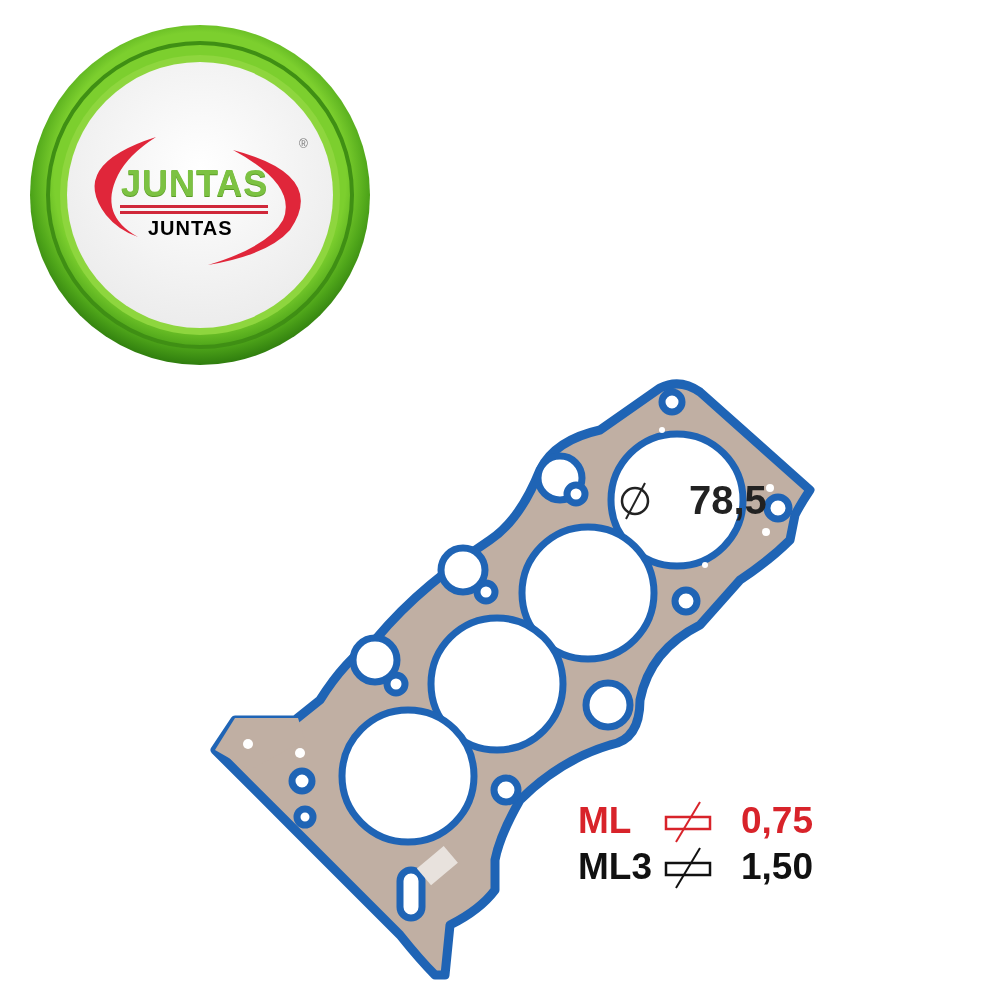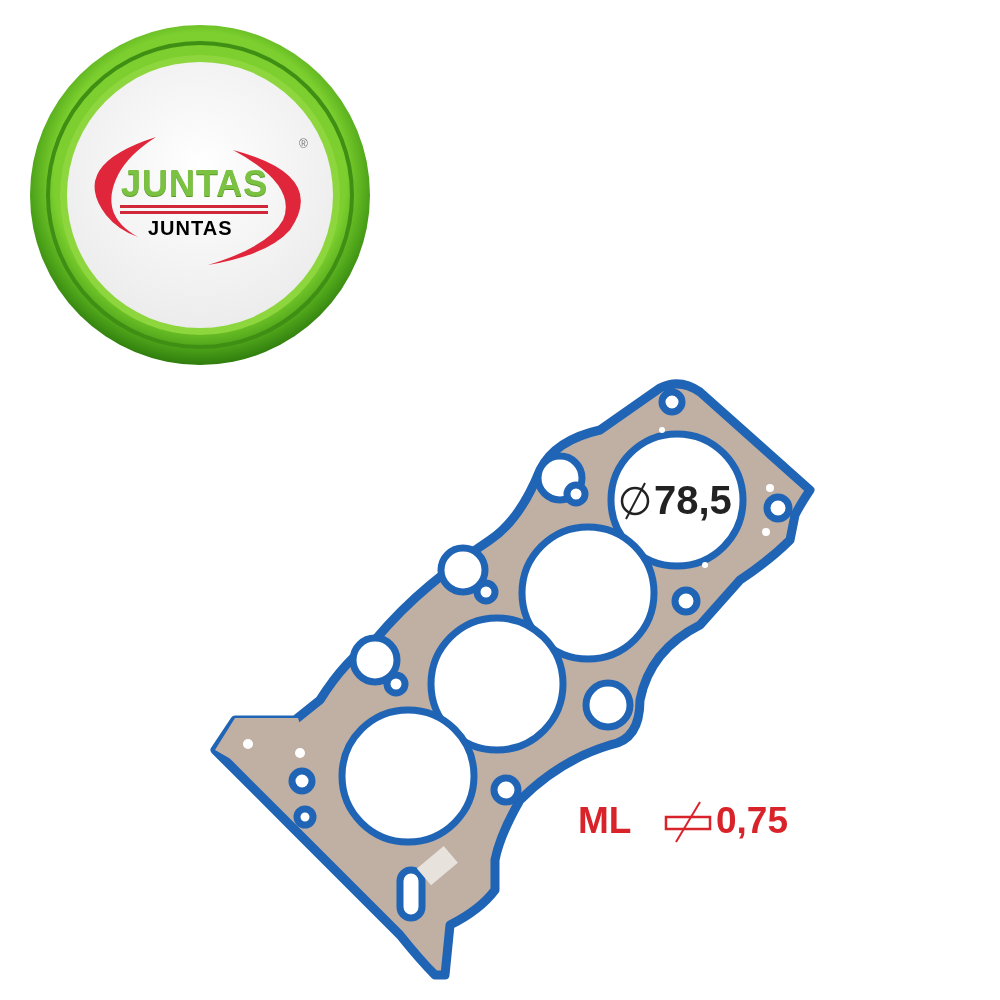--- a/index.html
+++ b/index.html
@@ -4,25 +4,25 @@
 <style>
   html, body { margin: 0; padding: 0; background: #ffffff; }
   body { width: 1000px; height: 1000px; position: relative; overflow: hidden;
          font-family: "Liberation Sans", sans-serif; }
   .logo { position: absolute; left: 28px; top: 25px; width: 345px; height: 345px; }
   .gasket { position: absolute; left: 0; top: 0; width: 1000px; height: 1000px; }
   .legend { position: absolute; left: 578px; top: 800px; width: 240px; }
   .legend-row { position: relative; height: 46px; display: flex; align-items: flex-start; }
   .code { font-weight: bold; font-size: 37px; width: 82px; letter-spacing: 0px; }
   .thick-icon { width: 52px; height: 44px; margin: 0 4px 0 0; }
-  .value { font-weight: bold; font-size: 37px; }
+  .value { font-weight: bold; font-size: 37px; margin-left: 25px; }
   .row-red { color: #d8232a; }
   .row-black { color: #111111; }
   .bore-label { position: absolute; left: 618px; top: 478px; font-size: 40px; font-weight: bold;
-                color: #222222; display: flex; align-items: center; }
+                color: #222222; display: flex; align-items: center; gap: 35px; }
   .dia-sym { width: 34px; height: 44px; margin-right: 2px; }
 </style>
 </head>
 <body>
 
 <div class="logo">
   <svg width="345" height="345" viewBox="0 0 345 345">
     <defs>
       <radialGradient id="ringGrad" cx="50%" cy="45%" r="55%">
         <stop offset="78%" stop-color="#7ccf2e"></stop>
@@ -107,13 +107,21 @@
 
 <div class="legend">
   <div class="legend-row row-red">
     <span class="code">ML</span>
     <svg class="thick-icon" viewBox="0 0 52 44">
       <rect x="6" y="17" width="44" height="12" fill="none" stroke="#d8232a" stroke-width="2.5"></rect>
       <line x1="16" y1="42" x2="40" y2="2" stroke="#d8232a" stroke-width="2"></line>
     </svg>
     <span class="value">0,75</span>
   </div>
+  <div class="legend-row row-black">
+    <span class="code">ML3</span>
+    <svg class="thick-icon" viewBox="0 0 52 44">
+      <rect x="6" y="17" width="44" height="12" fill="none" stroke="#111111" stroke-width="2.5"></rect>
+      <line x1="16" y1="42" x2="40" y2="2" stroke="#111111" stroke-width="2"></line>
+    </svg>
+    <span class="value">1,50</span>
+  </div>
 </div>
 
 </body></html>

